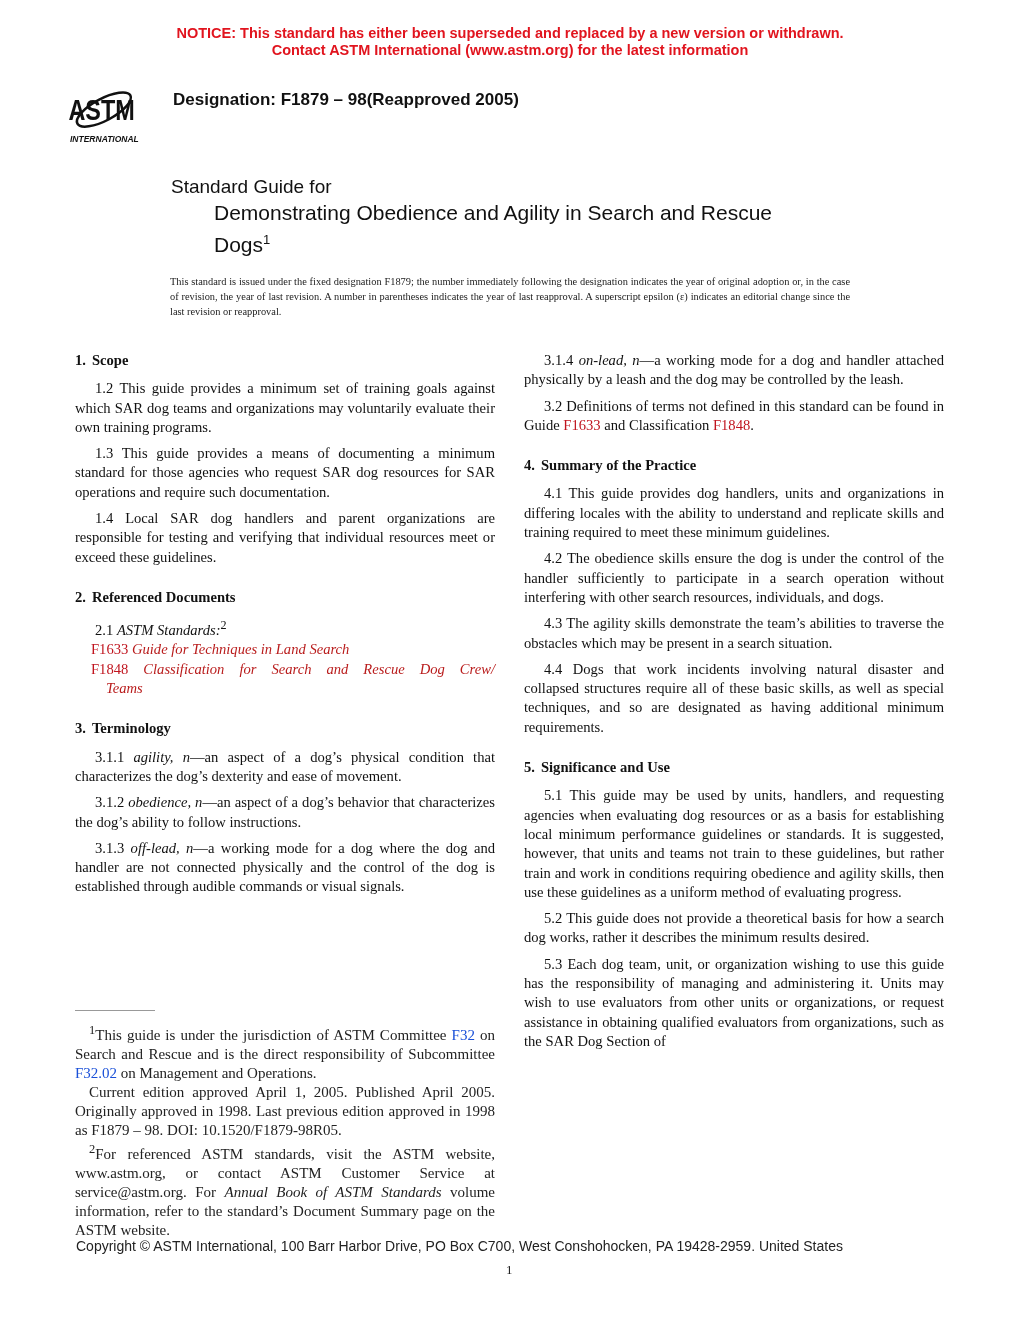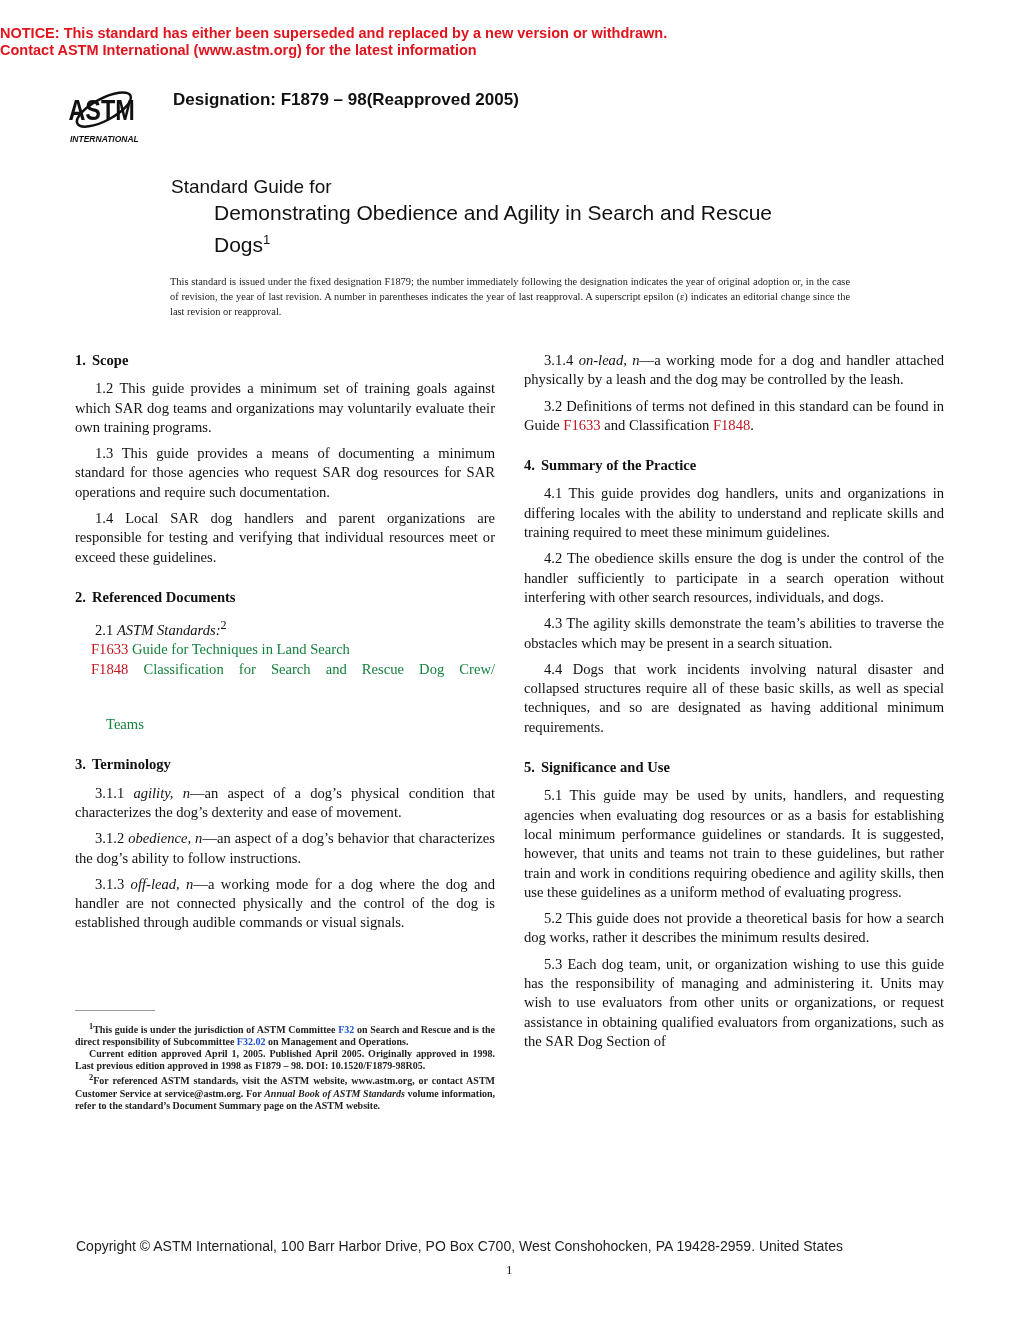--- a/index.html
+++ b/index.html
@@ -1,40 +1,40 @@
 <!DOCTYPE html>
 <html><head>
 <meta charset="utf-8">
 <style>
   html, body { margin:0; padding:0; background:#ffffff; }
   body { width:1020px; height:1320px; position:relative; overflow:hidden; color:#111; }
   .sans { font-family:"Liberation Sans", "DejaVu Sans", sans-serif; }
   .serif { font-family:"Liberation Serif", "DejaVu Serif", serif; }
-  .notice { position:absolute; top:25px; left:0; width:1020px; color:#e1141e; font-weight:bold; font-size:14.5px; line-height:17px; }
+  .notice { position:absolute; top:25px; left:0; width:1020px; text-align:center; color:#e1141e; font-weight:bold; font-size:14.5px; line-height:17px; }
   .logo { position:absolute; left:68px; top:74px; width:96px; height:72px; }
   .designation { position:absolute; left:173px; top:90px; font-size:17px; font-weight:bold; }
   .title-block { position:absolute; left:171px; top:175px; width:720px; font-weight:normal; }
   .title-line1 { font-size:19px; line-height:24px; }
   .title-line2 { font-size:21px; line-height:27px;margin-left:43px; }
   .title-line2 sup { font-size:13px; }
   .preamble { position:absolute; left:170px; top:274px; width:680px; font-size:10.4px; line-height:15px; text-align:justify; color:#222; }
   .col { position:absolute; width:420px; font-size:14.6px; line-height:19.3px; text-align:justify; }
   .col-left { left:75px; top:351px; }
   .col-right { left:524px; top:351px; }
   .h { font-weight:bold; margin:0 0 9px 0; padding-left:0; }
   .h .num { margin-right:6px; }
   .p { text-indent:20px; margin:0 0 7px 0; }
   .sec-gap { height:14px; }
   .ref { margin:0; padding-left:16px; text-indent:0; }
-  .ref-cont { padding-left:31px;margin-top:36px; }
+  .ref-cont { padding-left:31px; }
   .red { color:#c0141e; }
-  .blue { color:#15803d; }
+  .blue { color:#b91c1c;font-style:italic; }
   .ital { font-style:italic; }
   .footnote-rule { position:absolute; left:75px; top:1010px; width:80px; border-top:1px solid #999; }
-  .footnotes { position:absolute; left:75px; top:1021px; width:420px; font-size:10px; line-height:12px; text-align:justify; color:#222;font-weight:bold; }
+  .footnotes { position:absolute; left:75px; top:1021px; width:420px; font-size:15px; line-height:19px; text-align:justify; color:#222; }
   .footnotes .fp { text-indent:14px; margin:0; }
   .fblue { color:#1a50d8; }
   .copyright { position:absolute; left:76px; top:1238px; font-size:14px; color:#222; }
   .pagenum { position:absolute; left:506px; top:1262px; font-size:13px; color:#222; }
   a { text-decoration:none; }
 </style>
 </head>
 <body>
 
 <div class="notice sans">

